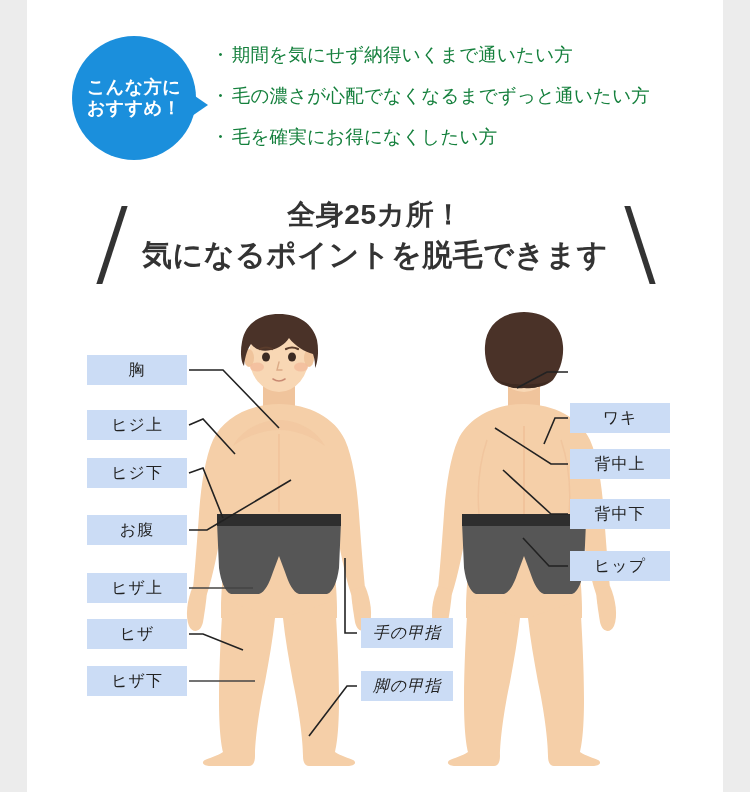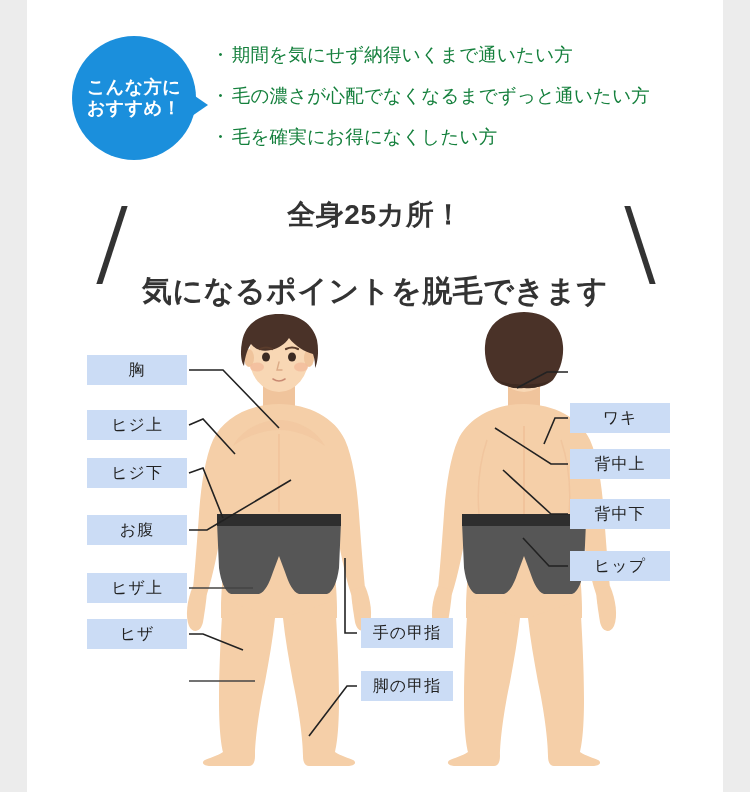--- a/index.html
+++ b/index.html
@@ -118,21 +118,20 @@
     color: #333333;
     line-height: 38px;
     letter-spacing: 0.5px;
   }
   .heading-line2 {
     font-size: 30px;
     font-weight: bold;
     color: #333333;
     line-height: 42px;
     letter-spacing: 0.5px;
-    margin-top: 36px;
   }
 
   
   .diagram {
     position: absolute;
     left: 0;
     top: 300px;
     width: 696px;
     height: 470px;
   }
@@ -146,21 +145,21 @@
     font-size: 16px;
     line-height: 30px;
     height: 30px;
     text-align: center;
     letter-spacing: 1px;
     white-space: nowrap;
     box-sizing: border-box;
   }
   .tag-left  { left: 60px;  width: 100px; }
   .tag-right { left: 543px; width: 100px; }
-  .tag-mid   { width: 92px; }
+  .tag-mid   { width: 92px; font-style: italic; }
 </style>
 </head>
 <body>
 
 <div id="page">
 
   <div class="recommend">
 
     <div class="badge">
       <div class="badge-line">こんな方に</div>
@@ -372,20 +371,21 @@
         <path d="M330,386 L320,386 L282,436"></path>
       </g>
     </svg>
 
     <div class="tag tag-left" style="top:55px">胸</div>
     <div class="tag tag-left" style="top:110px">ヒジ上</div>
     <div class="tag tag-left" style="top:158px">ヒジ下</div>
     <div class="tag tag-left" style="top:215px">お腹</div>
     <div class="tag tag-left" style="top:273px">ヒザ上</div>
     <div class="tag tag-left" style="top:319px">ヒザ</div>
+    <div class="tag tag-left" style="top:366px">ヒザ下</div>
 
     <div class="tag tag-right" style="top:103px">ワキ</div>
     <div class="tag tag-right" style="top:149px">背中上</div>
     <div class="tag tag-right" style="top:199px">背中下</div>
     <div class="tag tag-right" style="top:251px">ヒップ</div>
 
     <div class="tag tag-mid" style="left:334px; top:318px">手の甲指</div>
     <div class="tag tag-mid" style="left:334px; top:371px">脚の甲指</div>
   </div>
 

